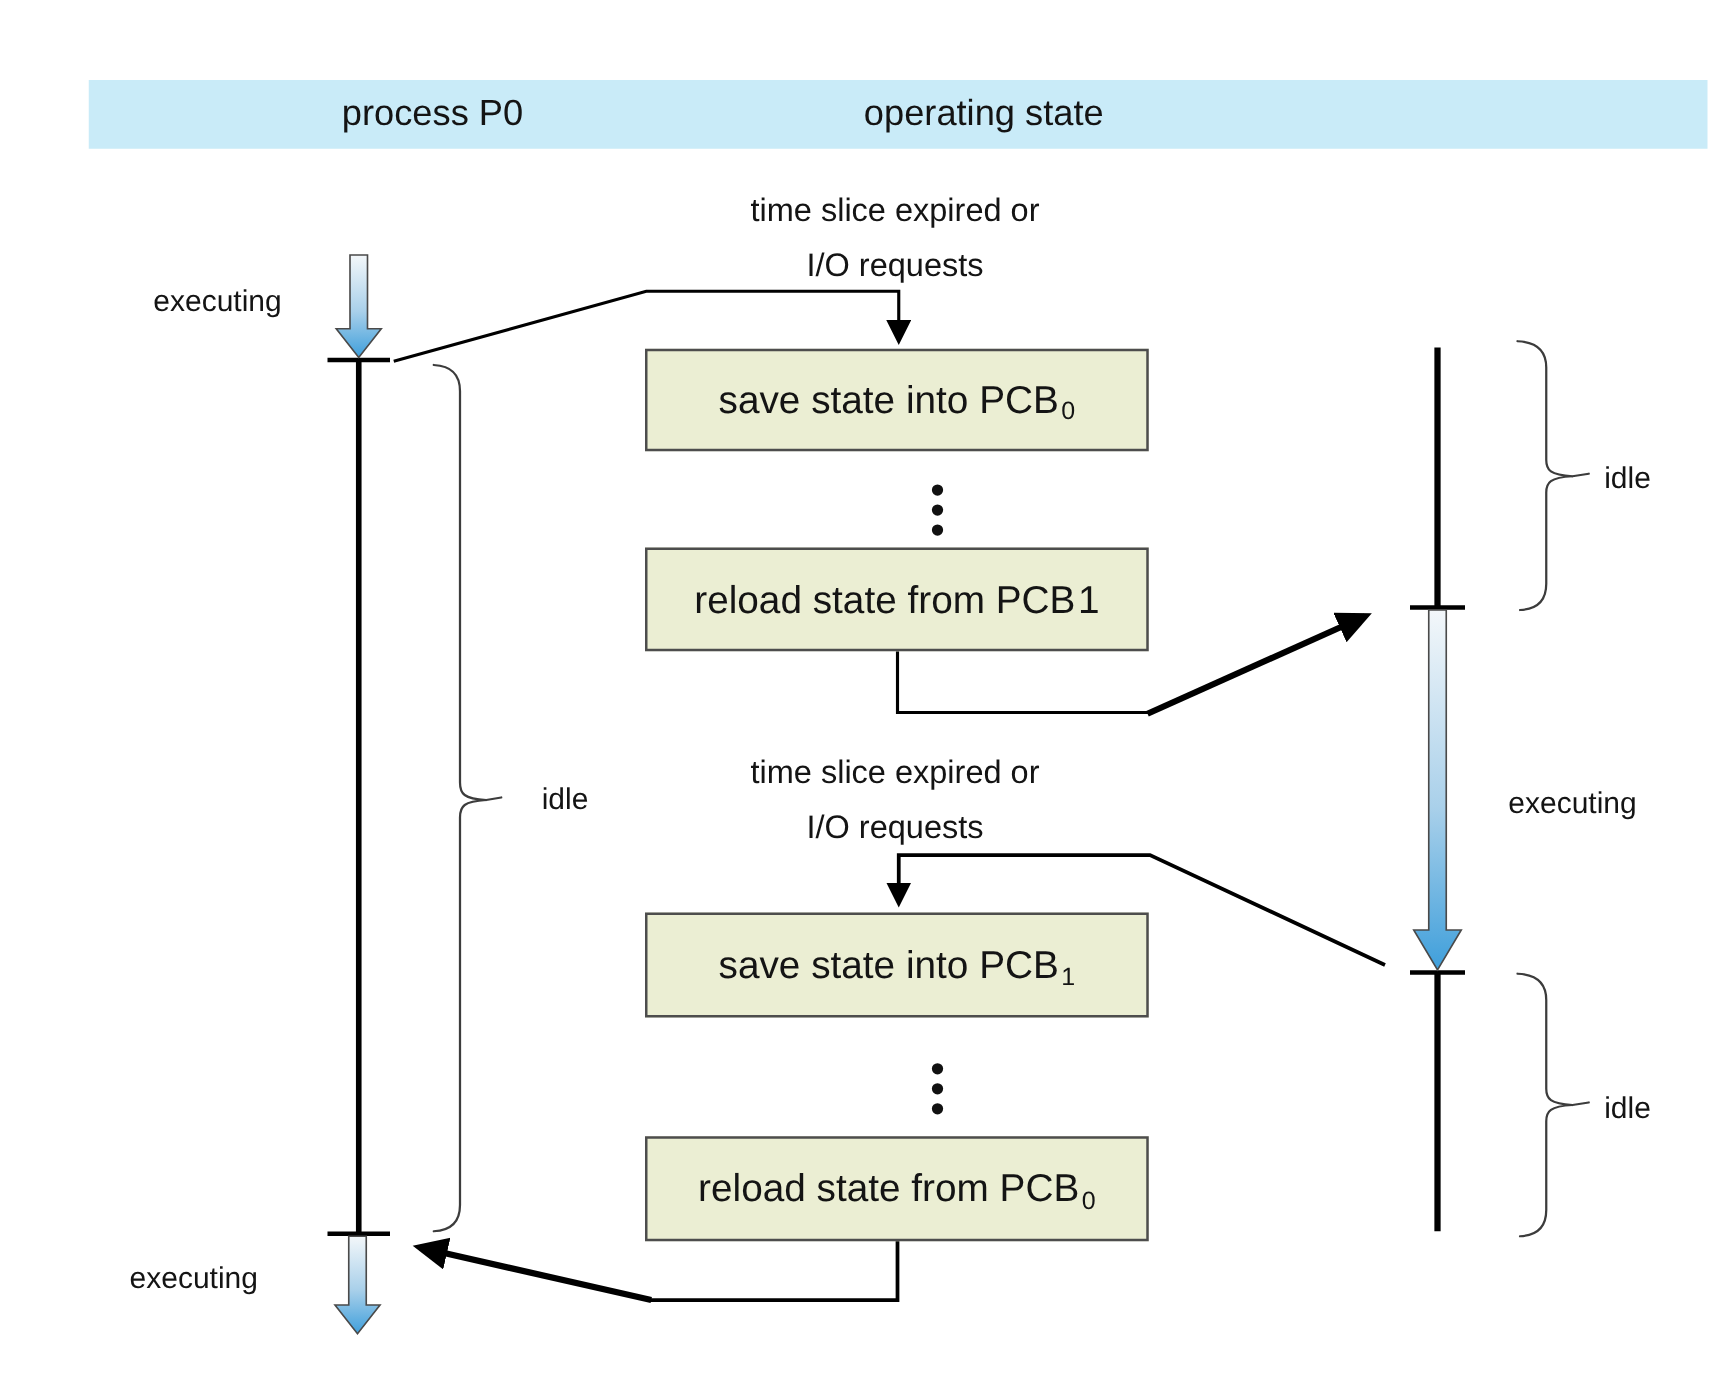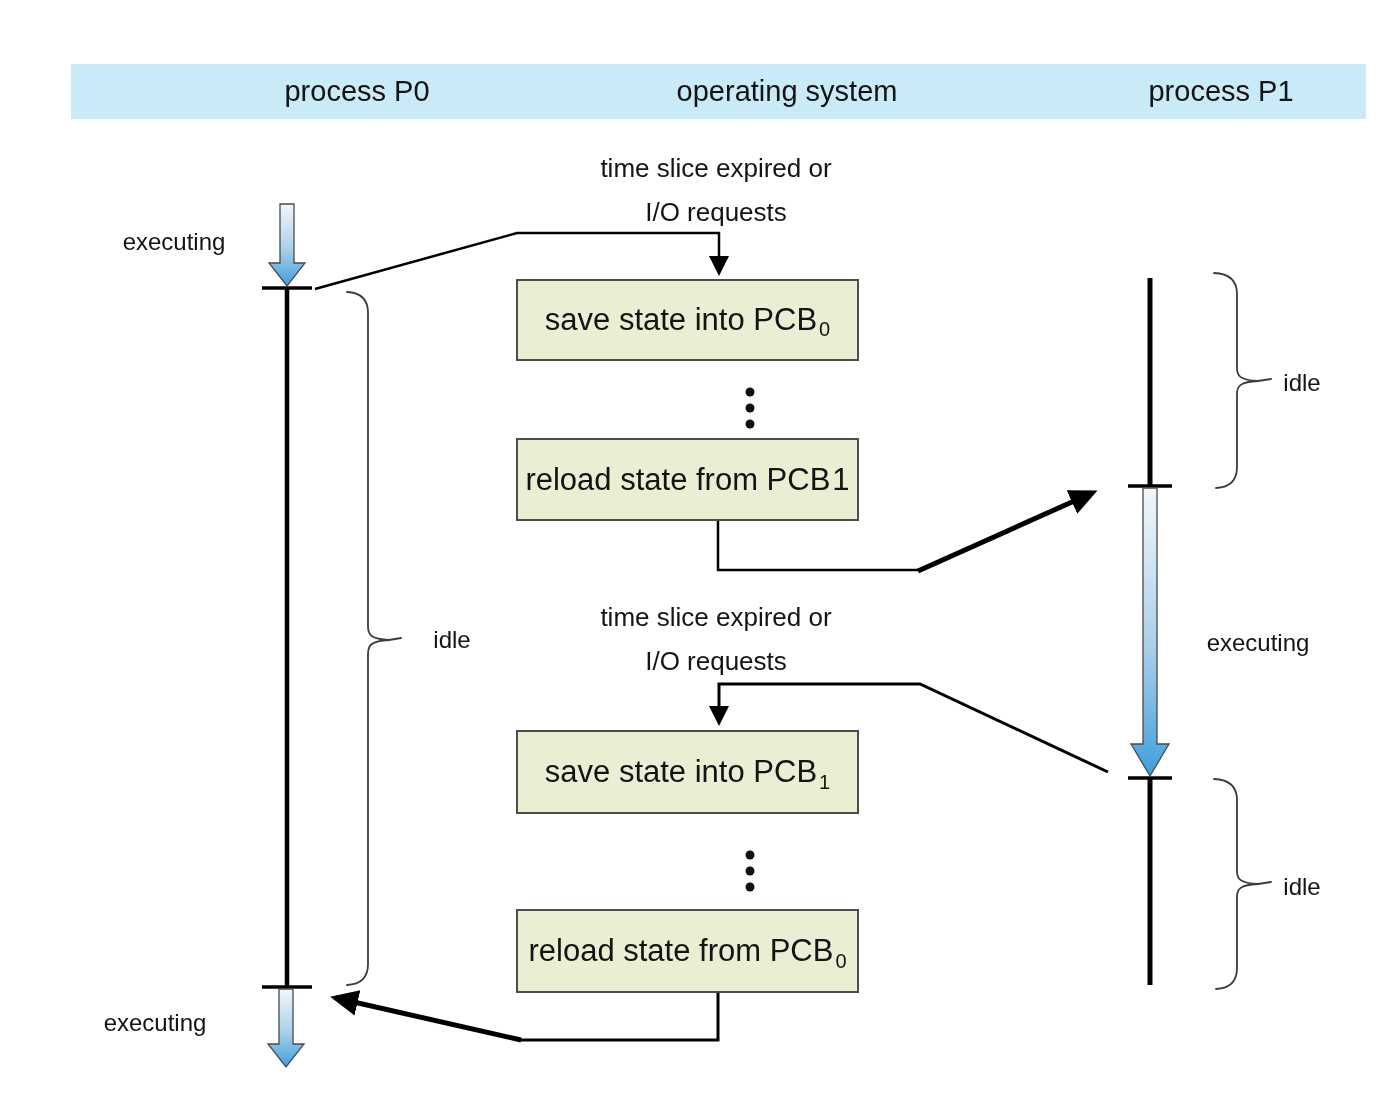--- a/index.html
+++ b/index.html
@@ -4,55 +4,54 @@
 <style>
   html,body{margin:0;padding:0;background:#ffffff;}
   body{width:1386px;height:1102px;position:relative;overflow:hidden;
        font-family:"Liberation Sans", sans-serif;color:var(--text,#141414);}
   .stage{position:absolute;inset:0;}
 
   .header-bar{position:absolute;left:71px;top:64px;width:1295px;height:55px;
               background:var(--header-bg,#c9ebf8);}
   .hdr{position:absolute;top:0;height:55px;display:flex;align-items:center;
        justify-content:center;font-size:29px;transform:translateX(-50%);white-space:nowrap;}
-  .hdr-p0{left:275px;margin-left:11px;} .hdr-os{left:716px;} .hdr-p1{left:1150px;}
+  .hdr-p0{left:275px;} .hdr-os{left:716px;} .hdr-p1{left:1150px;}
 
   svg.canvas{position:absolute;left:0;top:0;width:1386px;height:1102px;}
 
   .tl{stroke:var(--line,#000);}
   .conn{stroke:var(--line,#000);fill:none;}
   .arrowhead{fill:var(--line,#000);}
   .brace{stroke:var(--brace,#3c3c3c);fill:none;stroke-width:1.8;stroke-linecap:round;}
   .exec-arrow{stroke:#4a4a4a;stroke-width:1.3;fill:url(#blueGrad);}
   .dot{fill:#111;}
   .grad-a{stop-color:var(--arrow-light,#f3f7fa);}
   .grad-b{stop-color:var(--arrow-mid,#a9d0ea);}
   .grad-c{stop-color:var(--arrow-blue,#3f9fdb);}
 
   .label{position:absolute;font-size:24px;white-space:nowrap;transform:translate(-50%,-50%);}
   .event{position:absolute;width:460px;text-align:center;font-size:26px;line-height:44px;
          transform:translateX(-50%);}
 
-  .pcb-box{position:absolute;left:516px;width:343px;background:var(--box-bg,#ebeed3);
+  .pcb-box{position:absolute;left:516px;width:403px;background:var(--box-bg,#ebeed3);
            border:2px solid var(--box-border,#4d4d4d);box-sizing:border-box;
            display:flex;align-items:center;justify-content:center;font-size:31px;}
   .box1{top:279px;height:82px;} .box2{top:438px;height:83px;}
   .box3{top:730px;height:84px;} .box4{top:909px;height:84px;}
   .sub{font-size:20px;margin-left:2px;align-self:flex-end;padding-bottom:18px;}
   .sub.full{font-size:31px;align-self:center;padding-bottom:0;}
 </style>
 </head>
 <body>
 
 <div class="stage">
 
   <div class="header-bar">
     <div class="hdr hdr-p0">process P0</div>
-    <div class="hdr hdr-os">operating system</div>
-    <div class="hdr hdr-p1">process P1</div>
+    <div class="hdr hdr-os">operating state</div>
   </div>
 
   <svg class="canvas" viewBox="0 0 1386 1102">
     <defs>
       <linearGradient id="blueGrad" x1="0" y1="0" x2="0" y2="1">
         <stop class="grad-a" offset="0"></stop>
         <stop class="grad-b" offset="0.55"></stop>
         <stop class="grad-c" offset="1"></stop>
       </linearGradient>
       <marker id="arrS" markerUnits="userSpaceOnUse" markerWidth="26" markerHeight="26" refX="16" refY="10" orient="auto">

